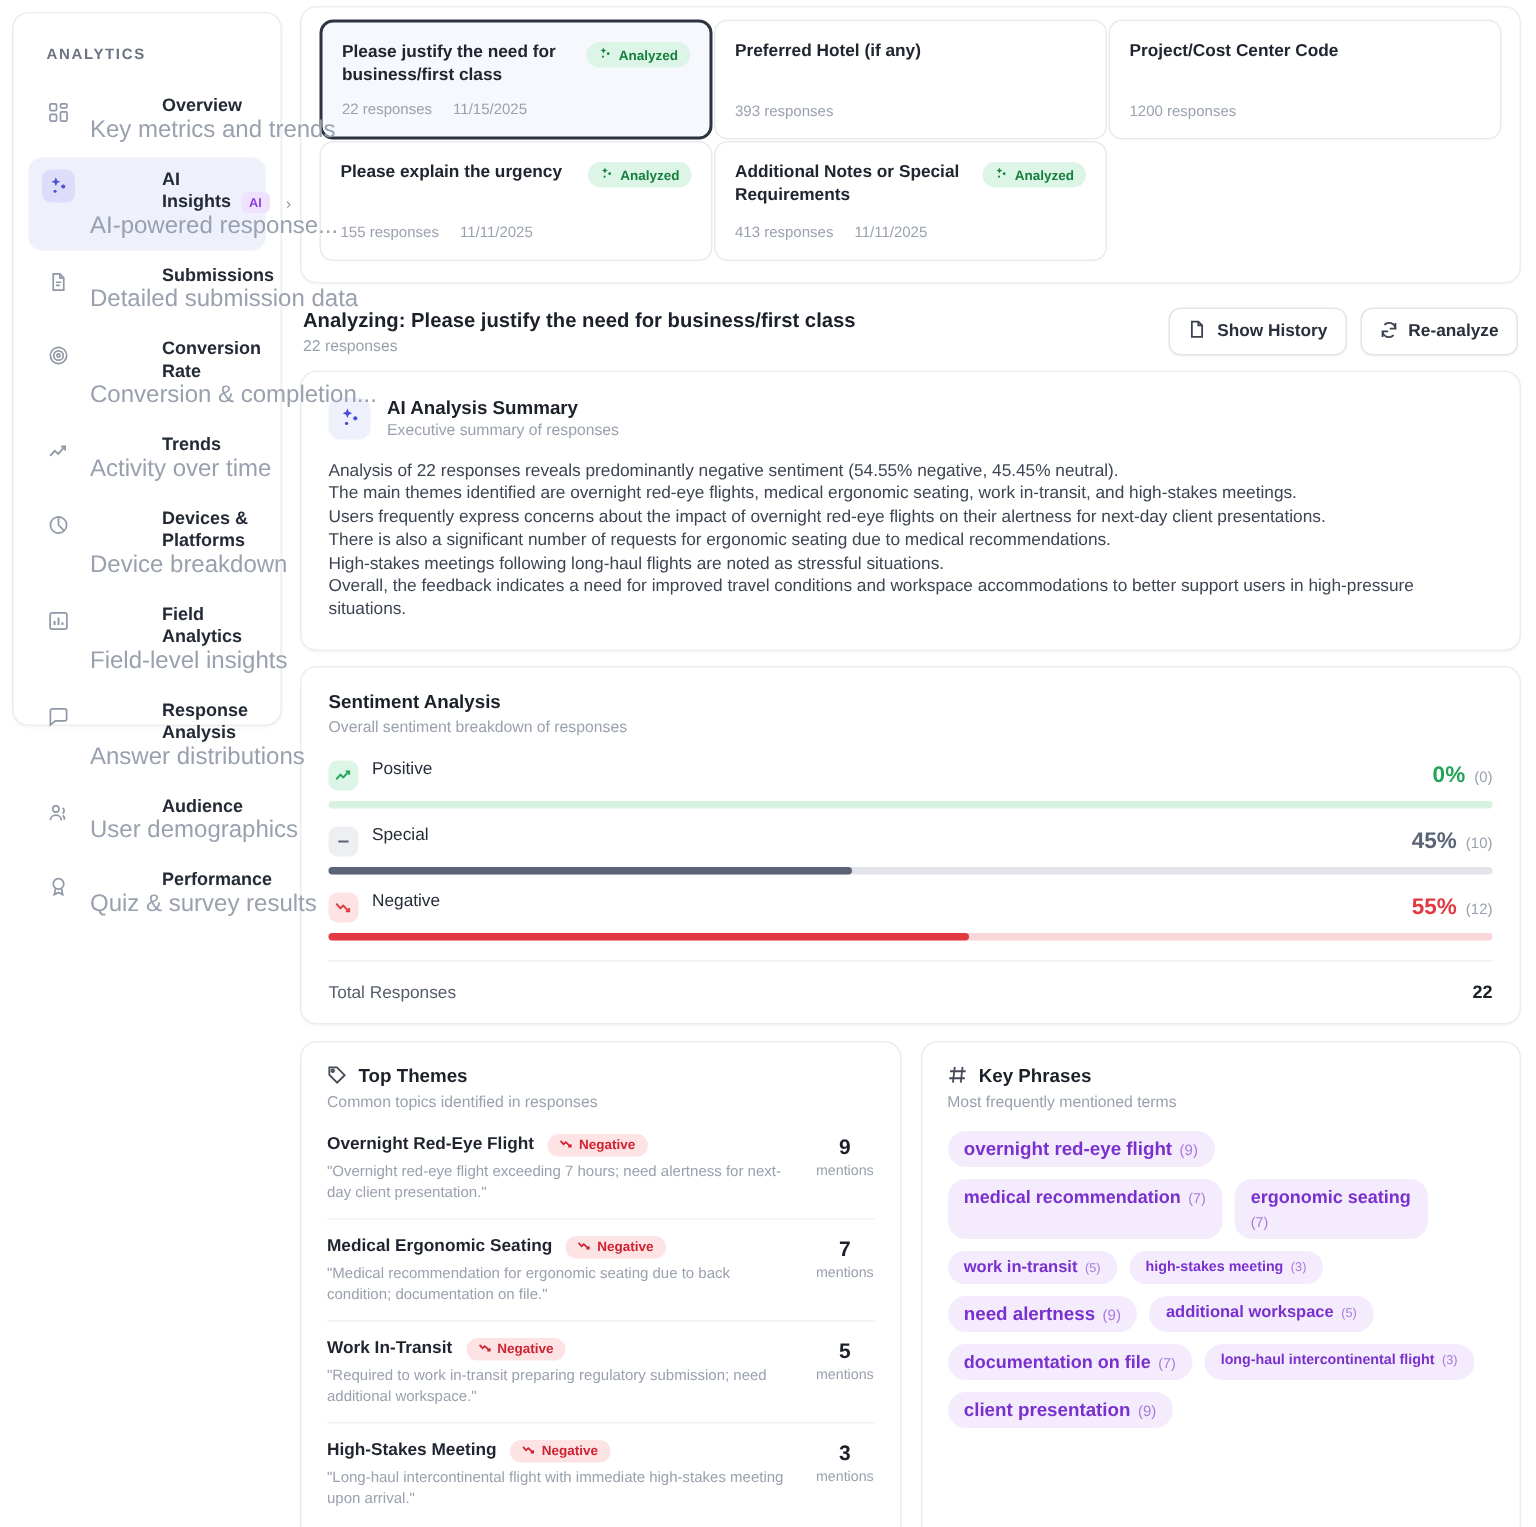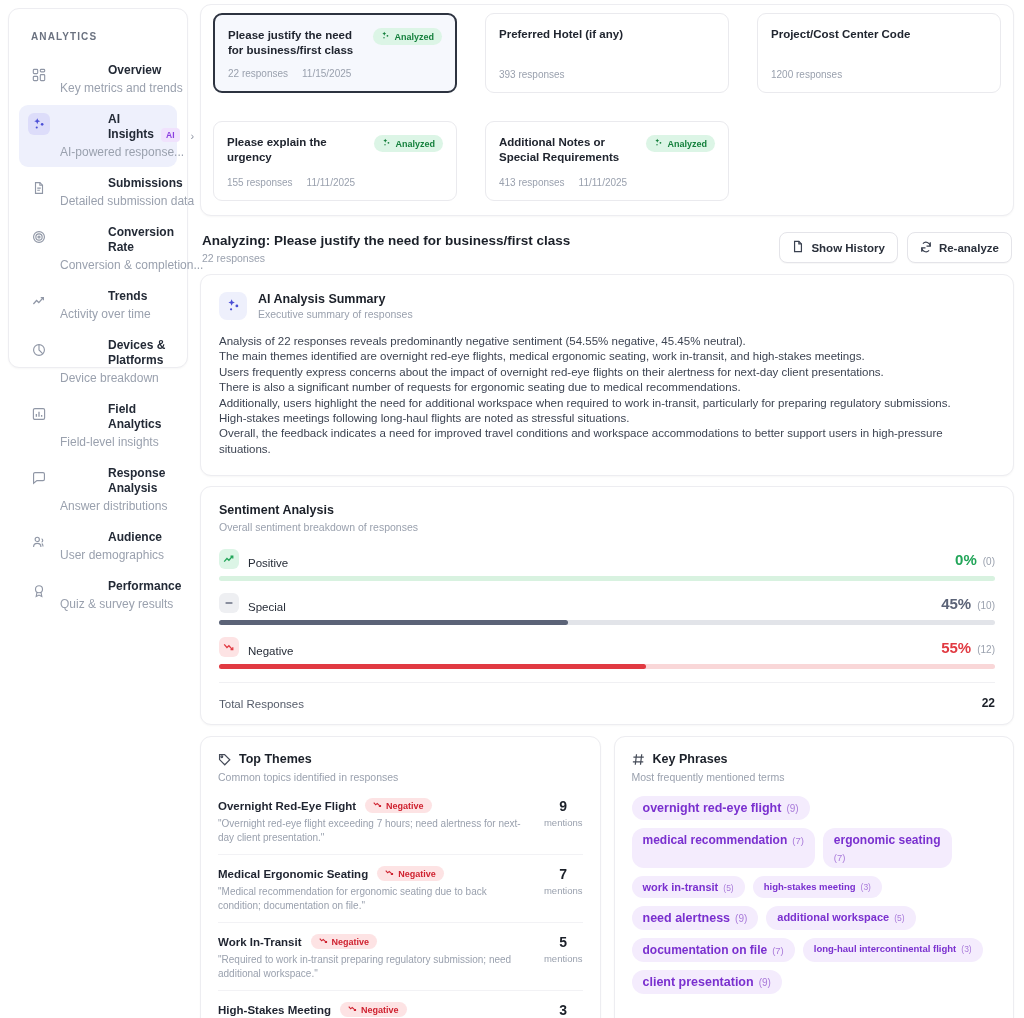--- a/index.html
+++ b/index.html
@@ -13,21 +13,21 @@
   .page { display: flex; width: 1024px; height: 1018px; }
 
   
   .sidebar-wrap { width: 196px; flex: 0 0 196px; padding: 8px 8px 0 8px; }
   .sidebar {
     background: #ffffff;
     border: 1px solid #eef0f4;
     border-radius: 12px;
     padding: 18px 10px 16px 10px;
     box-shadow: 0 1px 2px rgba(16,24,40,.04);
-    height: 360px;
+    height: 476px;
   }
   .sidebar-title {
     font-size: 10px; font-weight: 700; letter-spacing: 1.1px;
     color: #6b7280; padding: 4px 12px 14px 12px;
   }
   .nav-item {
     display: flex; align-items: flex-start; gap: 10px;
     padding: 7px 9px; border-radius: 9px; margin-bottom: 2px;
     cursor: pointer; position: relative;
   }
@@ -37,40 +37,40 @@
     display: flex; align-items: center; justify-content: center;
     color: #9097a6; margin-top: 1px;
   }
   .nav-item.active .nav-ico {
     background: #ddddfa; border-radius: 6px; color: #4b4fd6;
   }
   .nav-txt { flex: 1 1 auto; min-width: 0; }
   .nav-label-row { display: flex; align-items: flex-end; gap: 7px; margin-left: 48px; }
   .nav-label { font-size: 12px; font-weight: 700; color: #232a36; line-height: 15px; }
   .nav-sub {
-    font-size: 12px; color: #9aa1ae; line-height: 14px; margin-top: 1px;
+    font-size: 16px; color: #9aa1ae; line-height: 14px; margin-top: 1px;
     white-space: nowrap; overflow: hidden; text-overflow: ellipsis;
   }
   .ai-badge {
     font-size: 8.5px; font-weight: 700; color: #8b3fe0;
     background: #f0e2fd; border-radius: 4px; padding: 1px 5px; line-height: 12px;
   }
   .chev { color: #8f95a3; font-size: 11px; margin-left: auto; padding-left: 4px; }
 
   
   .main { flex: 1 1 auto; padding: 4px 10px 0 4px; overflow: hidden; }
 
   .card {
     background: #ffffff; border: 1px solid #ededf1; border-radius: 11px;
     box-shadow: 0 1px 2px rgba(16,24,40,.035);
   }
 
   
   .qpanel { padding: 8px 12px 14px 12px; margin-bottom: 10px; }
-  .qgrid { display: grid; grid-template-columns: repeat(3, 1fr); gap: 28px; }
+  .qgrid { display: grid; grid-template-columns: repeat(3, 1fr); gap: 1px; }
   .qcard {
     border: 1px solid #eaeaee; border-radius: 9px; background: #fff;
     padding: 13px 13px 12px 13px; min-height: 80px; cursor: pointer;
     display: flex; flex-direction: column;
   }
   .qcard.selected { border: 2px solid #2d3340; background: #f6f8fd; }
   .qcard-top { display: flex; align-items: flex-start; gap: 8px; }
   .qcard-title {
     font-size: 11.5px; font-weight: 700; color: #20252f; line-height: 15px;
     flex: 1 1 auto;
@@ -110,21 +110,21 @@
   .sum-t1 { font-size: 12.5px; font-weight: 700; color: #1b2029; line-height: 16px; }
   .sum-t2 { font-size: 10.5px; color: #9aa1ae; margin-top: 1px; }
   .sum-line { font-size: 11.5px; color: #3d4452; line-height: 15.4px; }
 
   
   .sent { padding: 16px 18px 14px 18px; margin-bottom: 11px; }
   .sent-t1 { font-size: 12.5px; font-weight: 700; color: #1b2029; }
   .sent-t2 { font-size: 10.5px; color: #9aa1ae; margin-top: 4px; margin-bottom: 16px; }
   .srow { margin-bottom: 12px; }
   .srow-top { display: flex; align-items: center; justify-content: space-between; margin-bottom: 7px; }
-  .srow-left { display: flex; align-items: flex-end; gap: 9px; }
+  .srow-left { display: flex; align-items: flex-start; gap: 9px; }
   .srow-ico {
     width: 20px; height: 20px; border-radius: 6px;
     display: flex; align-items: center; justify-content: center; flex: 0 0 20px;
   }
   .srow-label { font-size: 11.5px; color: #262c37; }
   .srow-right { display: flex; align-items: baseline; gap: 6px; }
   .srow-pct { font-size: 15px; font-weight: 700; }
   .srow-cnt { font-size: 10px; color: #9aa1ae; }
   .track { height: 5px; border-radius: 3px; width: 100%; }
   .fill { height: 5px; border-radius: 3px; }
@@ -412,21 +412,20 @@
         <div>
           <div class="sum-t1">AI Analysis Summary</div>
           <div class="sum-t2">Executive summary of responses</div>
         </div>
       </div>
       <div id="sum-lines">
           <div class="sum-line">Analysis of 22 responses reveals predominantly negative sentiment (54.55% negative, 45.45% neutral).</div>
           <div class="sum-line">The main themes identified are overnight red-eye flights, medical ergonomic seating, work in-transit, and high-stakes meetings.</div>
           <div class="sum-line">Users frequently express concerns about the impact of overnight red-eye flights on their alertness for next-day client presentations.</div>
           <div class="sum-line">There is also a significant number of requests for ergonomic seating due to medical recommendations.</div>
-          <div class="sum-line">Additionally, users highlight the need for additional workspace when required to work in-transit, particularly for preparing regulatory submissions.</div>
           <div class="sum-line">High-stakes meetings following long-haul flights are noted as stressful situations.</div>
           <div class="sum-line">Overall, the feedback indicates a need for improved travel conditions and workspace accommodations to better support users in high-pressure situations.</div>
         </div>
     </div>
 
     <div class="card sent">
       <div class="sent-t1">Sentiment Analysis</div>
       <div class="sent-t2">Overall sentiment breakdown of responses</div>
       <div id="sent-rows">
           <div class="srow">

